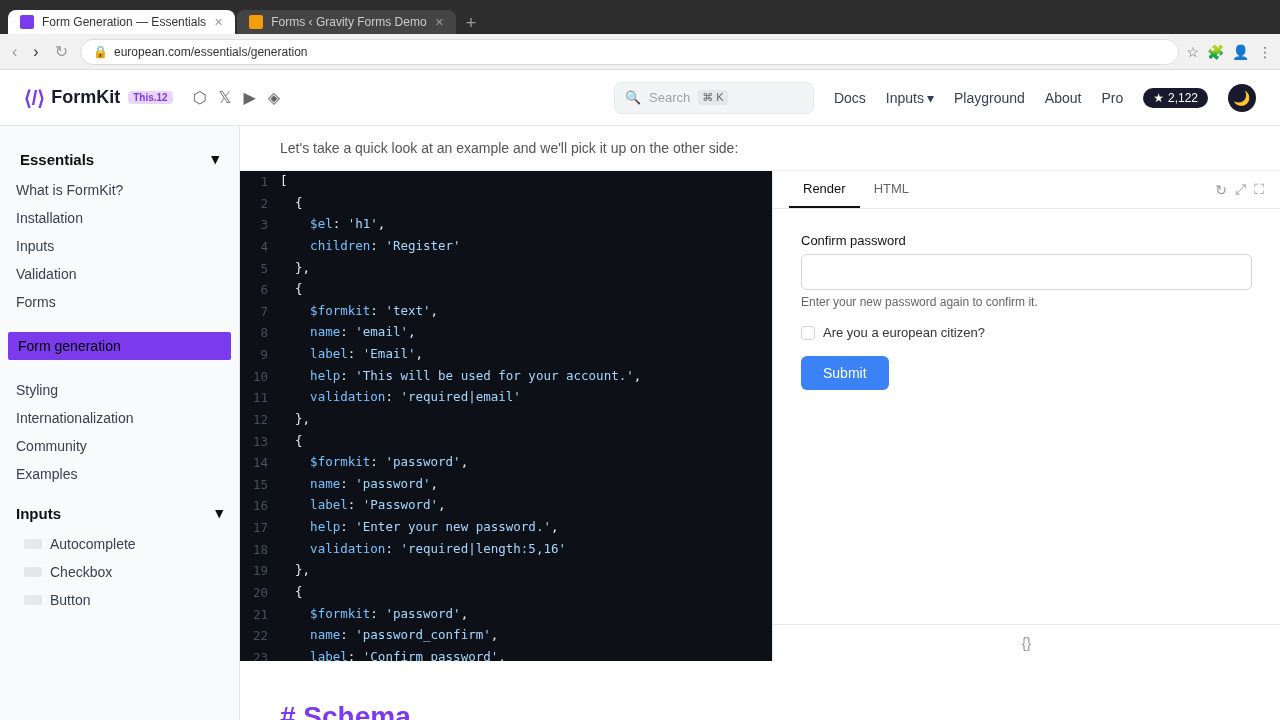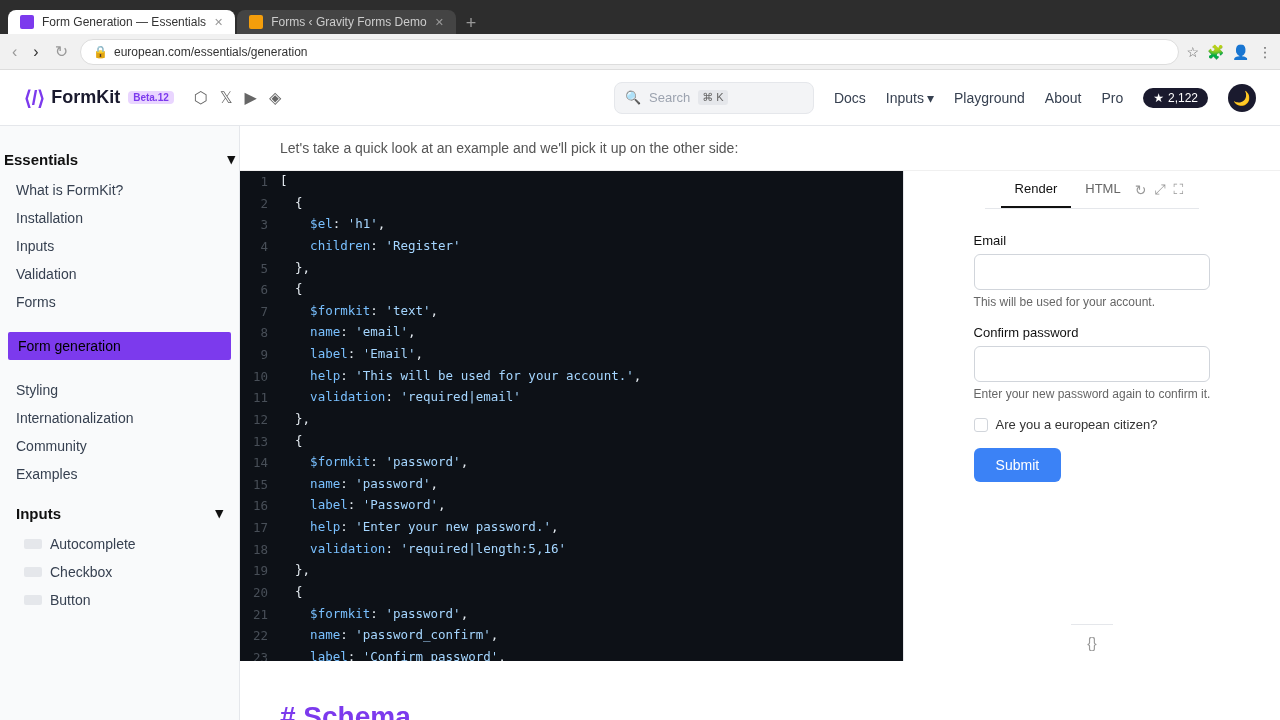--- a/index.html
+++ b/index.html
@@ -35,21 +35,21 @@
     .header-nav .inputs { display: flex; align-items: center; gap: 3px; }
     .star-badge { background: #1a1a2e; color: #fff; border-radius: 20px; padding: 3px 10px; font-size: 12px; display: flex; align-items: center; gap: 4px; }
     .theme-toggle { background: #1a1a2e; color: #fff; border-radius: 50%; width: 28px; height: 28px; display: flex; align-items: center; justify-content: center; cursor: pointer; font-size: 14px; }
 
     
     .main { display: flex; flex: 1; overflow: hidden; }
 
     
     .sidebar { width: 240px; background: #f9fafb; border-right: 1px solid #e5e7eb; padding: 16px 0; overflow-y: auto; flex-shrink: 0; }
     .sidebar-section { margin-bottom: 8px; }
-    .sidebar-header { display: flex; align-items: center; justify-content: space-between; padding: 8px 4px; font-weight: 600; font-size: 15px; color: #111; cursor: pointer; }
+    .sidebar-header { display: flex; align-items: center; justify-content: space-between; padding: 8px 20px; font-weight: 600; font-size: 15px; color: #111; cursor: pointer; }
     .sidebar-item { padding: 6px 16px; font-size: 14px; color: #374151; cursor: pointer; border-radius: 0; }
     .sidebar-item.active { background: #7c3aed; color: #000000; border-radius: 2px; margin: 16px 8px; padding: 6px 10px; }
     .sidebar-sub-section { margin-top: 8px; }
     .sidebar-sub-header { display: flex; align-items: center; justify-content: space-between; padding: 8px 16px; font-weight: 600; font-size: 15px; color: #111; cursor: pointer; }
     .sidebar-sub-item { padding: 6px 16px 6px 24px; font-size: 14px; color: #374151; cursor: pointer; display: flex; align-items: center; gap: 8px; }
     .sub-icon { width: 18px; height: 10px; background: #e5e7eb; border-radius: 2px; flex-shrink: 0; }
 
     
     .content { flex: 1; overflow-y: auto; display: flex; flex-direction: column; }
 
@@ -62,21 +62,21 @@
     
     .code-editor { flex: 1; background: #0d1117; color: #e6edf3; font-family: 'Monaco', 'Menlo', monospace; font-size: 12.5px; line-height: 1.65; overflow-y: auto; padding: 0; }
     .code-line { display: flex; min-height: 21px; }
     .line-num { color: #484f58; width: 40px; text-align: right; padding-right: 12px; flex-shrink: 0; user-select: none; padding-top: 1px; }
     .line-code { flex: 1; padding-right: 12px; white-space: pre; }
     .c-bracket { color: #e6edf3; }
     .c-key { color: #79c0ff; }
     .c-string { color: #a5d6ff; }
 
     
-    .preview-panel { width: 377px; background: #fff; border-left: 1px solid #e5e7eb; display: flex; flex-direction: column; flex-shrink: 0; align-items: center; }
+    .preview-panel { width: 508px; background: #fff; border-left: 1px solid #e5e7eb; display: flex; flex-direction: column; flex-shrink: 0; }
     .preview-tabs { display: flex; border-bottom: 1px solid #e5e7eb; padding: 0 16px; gap: 0; }
     .preview-tab { padding: 10px 14px; font-size: 13px; color: #666; cursor: pointer; border-bottom: 2px solid transparent; }
     .preview-tab.active { color: #111; border-bottom: 2px solid #111; font-weight: 500; }
     .preview-tab-actions { margin-left: auto; display: flex; align-items: center; gap: 8px; color: #999; font-size: 14px; }
     .preview-tab-actions span { cursor: pointer; }
     .preview-content { flex: 1; padding: 24px 28px; overflow-y: auto; }
     .preview-title { font-size: 26px; font-weight: 700; color: #111; margin-bottom: 16px; }
     .form-group { margin-bottom: 16px; }
     .form-label { font-size: 13px; font-weight: 500; color: #111; margin-bottom: 6px; display: block; }
     .form-input { width: 100%; border: 1px solid #d1d5db; border-radius: 6px; height: 36px; padding: 0 10px; font-size: 14px; color: #333; }
@@ -124,21 +124,21 @@
     </div>
   </div>
 </div>
 
 <div class="app">
 
   <header class="header">
     <div class="logo">
       <span class="logo-icon">⟨/⟩</span>
       <span>FormKit</span>
-      <span class="logo-beta">Beta.12</span>
+      <span class="logo-beta">This.12</span>
     </div>
     <div class="header-social">
       <span title="GitHub">⬡</span>
       <span title="Twitter">𝕏</span>
       <span title="YouTube">▶</span>
       <span title="Discord">◈</span>
     </div>
     <div class="header-search">
       <span>🔍</span>
       <span>Search</span>
@@ -306,25 +306,20 @@
             <div class="preview-tab active">Render</div>
             <div class="preview-tab">HTML</div>
             <div class="preview-tab-actions">
               <span>↻</span>
               <span>⤢</span>
               <span>⛶</span>
             </div>
           </div>
           <div class="preview-content">
 
-            <div class="form-group">
-              <label class="form-label">Email</label>
-              <input class="form-input" type="text" style="">
-              <div class="form-help">This will be used for your account.</div>
-            </div>
 
 
             <div class="form-group">
               <label class="form-label">Confirm password</label>
               <input class="form-input" type="password" style="">
               <div class="form-help">Enter your new password again to confirm it.</div>
             </div>
 
             <div class="form-checkbox-row">
               <div class="form-checkbox"></div>

